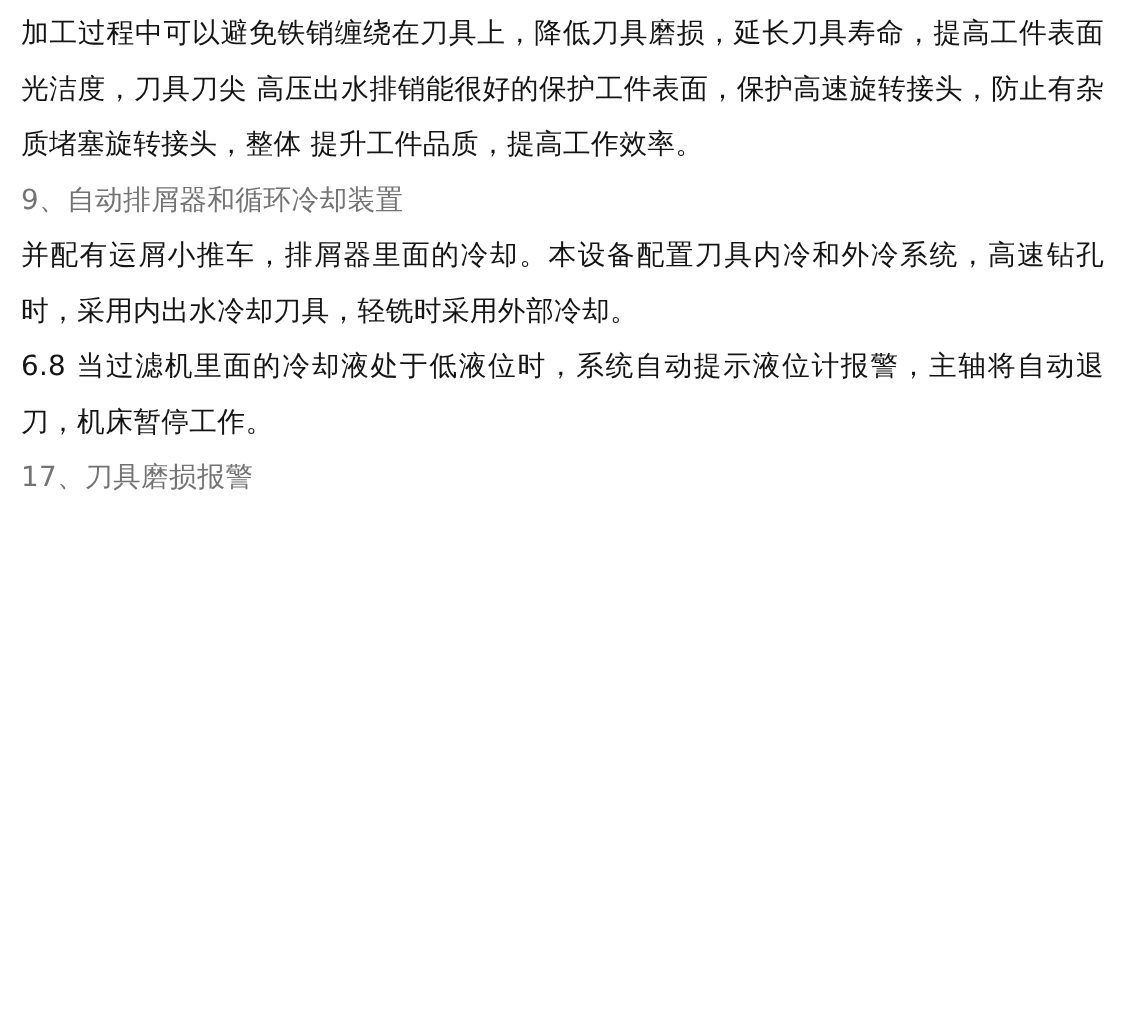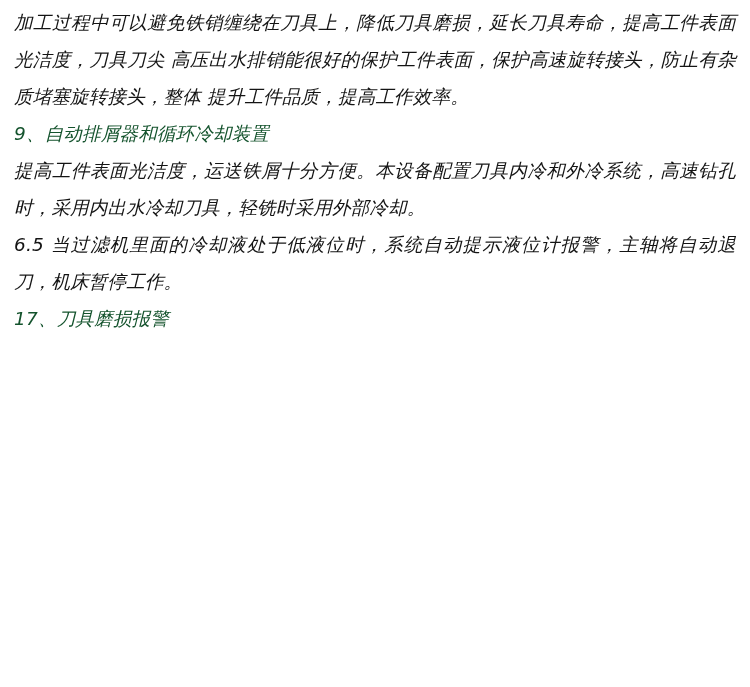--- a/index.html
+++ b/index.html
@@ -13,44 +13,43 @@
     font-family: "DejaVu Sans", "Liberation Sans", sans-serif;
     color: #1a1a1a;
     overflow: hidden;
   }
   .page {
     width: 750px;
     height: 687px;
     box-sizing: border-box;
     padding: 4px 14px 16px 14px;
     background: #ffffff;
-    font-style: italic;
   }
   .para {
     font-size: 18.5px;
     line-height: 37px;
     text-align: justify;
     text-justify: inter-ideograph;
     margin: 0;
     letter-spacing: 0.2px;
     color: #141414;
   }
   .para.indent {
     text-indent: 2em;
   }
   .heading {
     font-size: 18.5px;
     line-height: 37px;
     margin: 0;
-    color: #14532d;
+    color: #737373;
     letter-spacing: 0.2px;
   }
 </style>
 </head>
 <body>
 
 <div class="page">
   <p class="para">加工过程中可以避免铁销缠绕在刀具上，降低刀具磨损，延长刀具寿命，提高工件表面光洁度，刀具刀尖 高压出水排销能很好的保护工件表面，保护高速旋转接头，防止有杂质堵塞旋转接头，整体 提升工件品质，提高工作效率。</p>
   <p class="heading">9、自动排屑器和循环冷却装置</p>
-  <p class="para">提高工件表面光洁度，运送铁屑十分方便。本设备配置刀具内冷和外冷系统，高速钻孔 时，采用内出水冷却刀具，轻铣时采用外部冷却。</p>
-  <p class="para">6.5 当过滤机里面的冷却液处于低液位时，系统自动提示液位计报警，主轴将自动退刀，机床暂停工作。</p>
+  <p class="para">并配有运屑小推车，排屑器里面的冷却。本设备配置刀具内冷和外冷系统，高速钻孔 时，采用内出水冷却刀具，轻铣时采用外部冷却。</p>
+  <p class="para">6.8 当过滤机里面的冷却液处于低液位时，系统自动提示液位计报警，主轴将自动退刀，机床暂停工作。</p>
   <p class="heading">17、刀具磨损报警</p>
 </div>
 
 </body></html>

